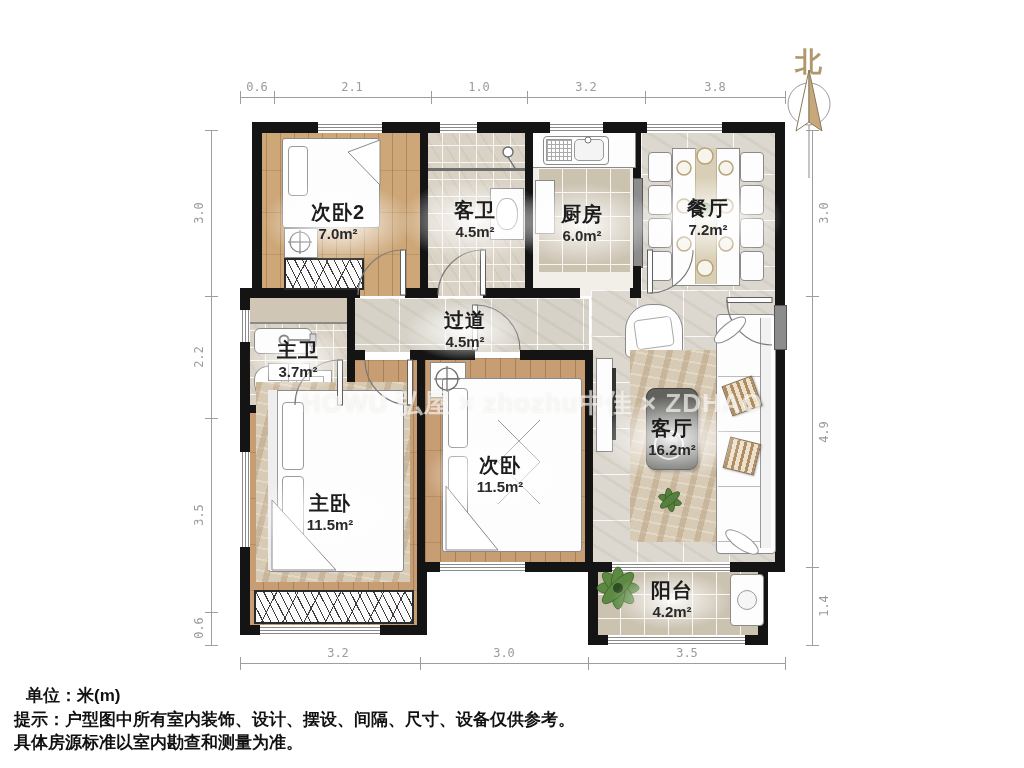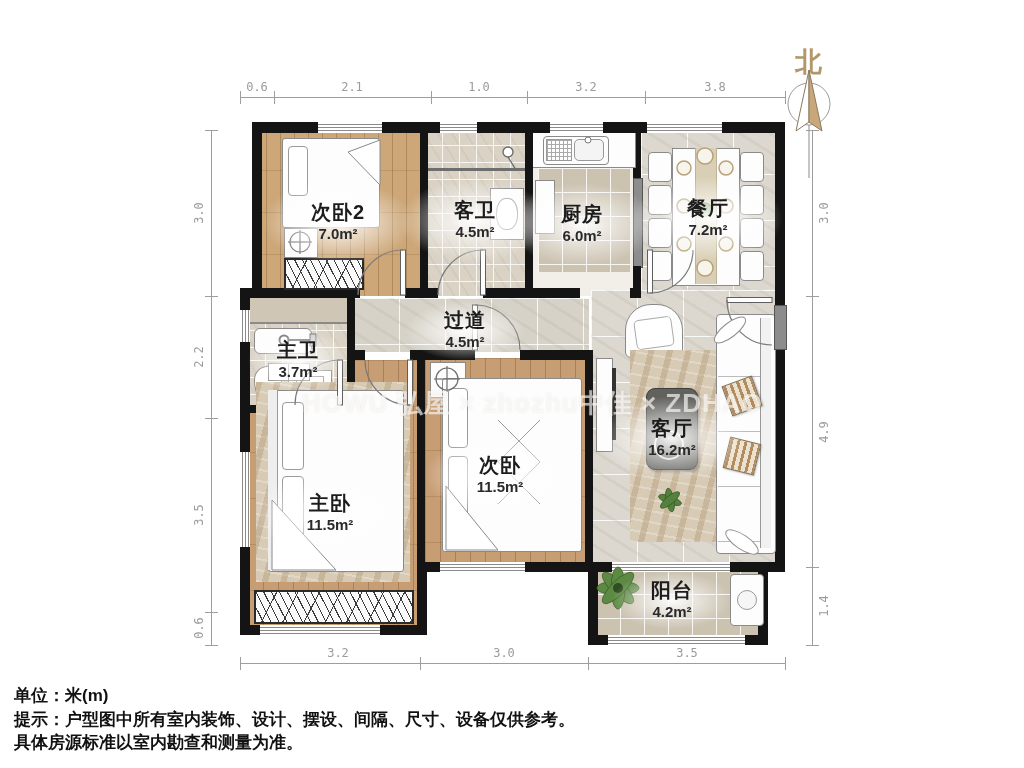--- a/index.html
+++ b/index.html
@@ -383,17 +383,17 @@
   <div class="tick-h" style="left:806px;top:567px;"></div>
   <div class="tick-h" style="left:806px;top:645px;"></div>
   <span class="dim rot" style="left:824px;top:213px;">3.0</span>
   <span class="dim rot" style="left:824px;top:432px;">4.9</span>
   <span class="dim rot" style="left:824px;top:606px;">1.4</span>
 
   <div class="compass-char" style="left:795px;top:44px;">北</div>
 
   <div class="watermark" style="left:302px;top:386px;">HOWU 弘屋 × zhozhu中佳 × ZDHAO</div>
 
-  <div class="note" style="left:14px;top:684px;">单位：米(m)</div>
+  <div class="note" style="left:26px;top:684px;">单位：米(m)</div>
   <div class="note" style="left:14px;top:708px;">提示：户型图中所有室内装饰、设计、摆设、间隔、尺寸、设备仅供参考。</div>
   <div class="note" style="left:14px;top:731px;">具体房源标准以室内勘查和测量为准。</div>
 
 </div>
 
 </body></html>

